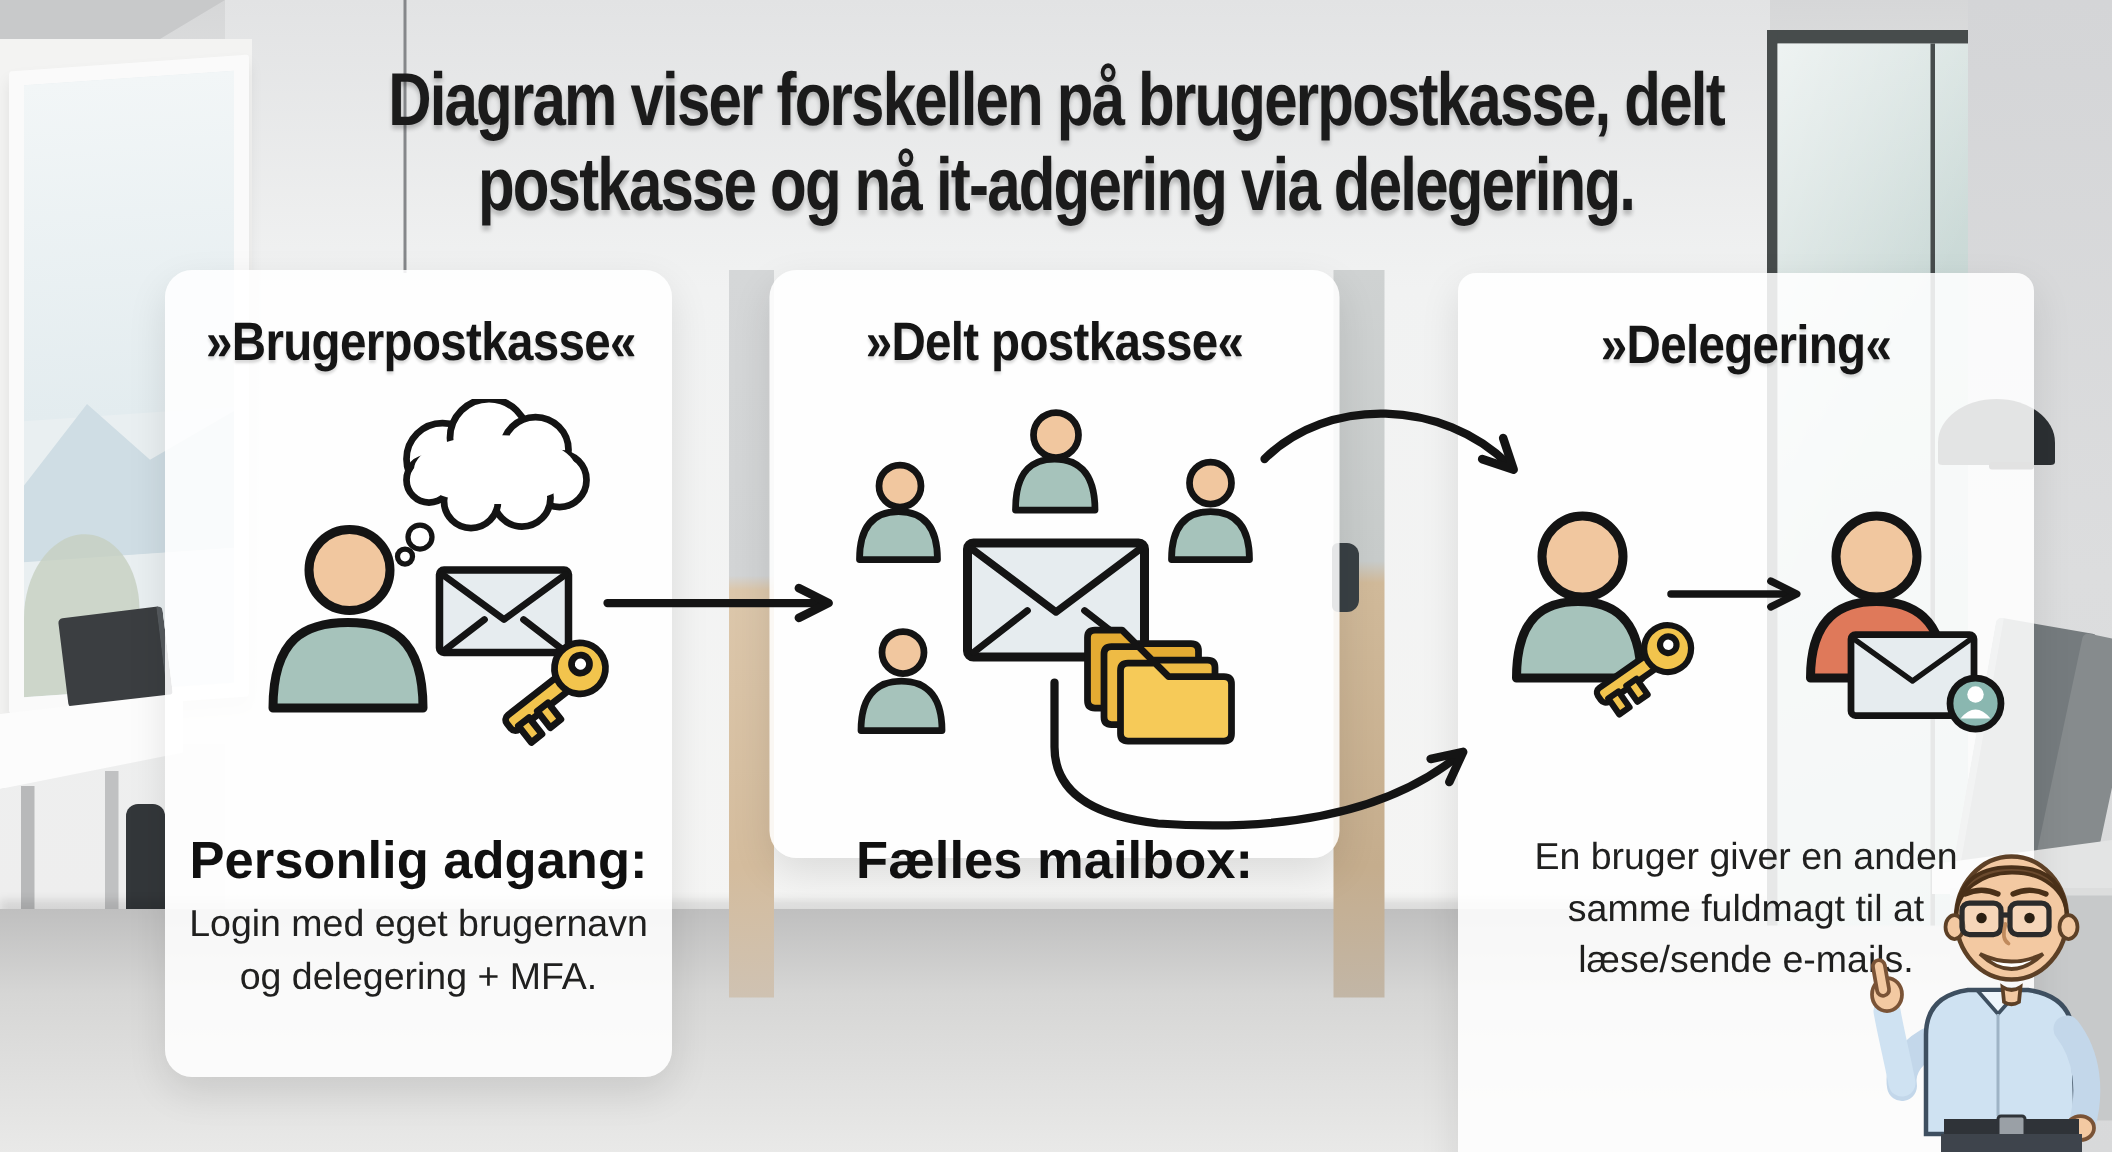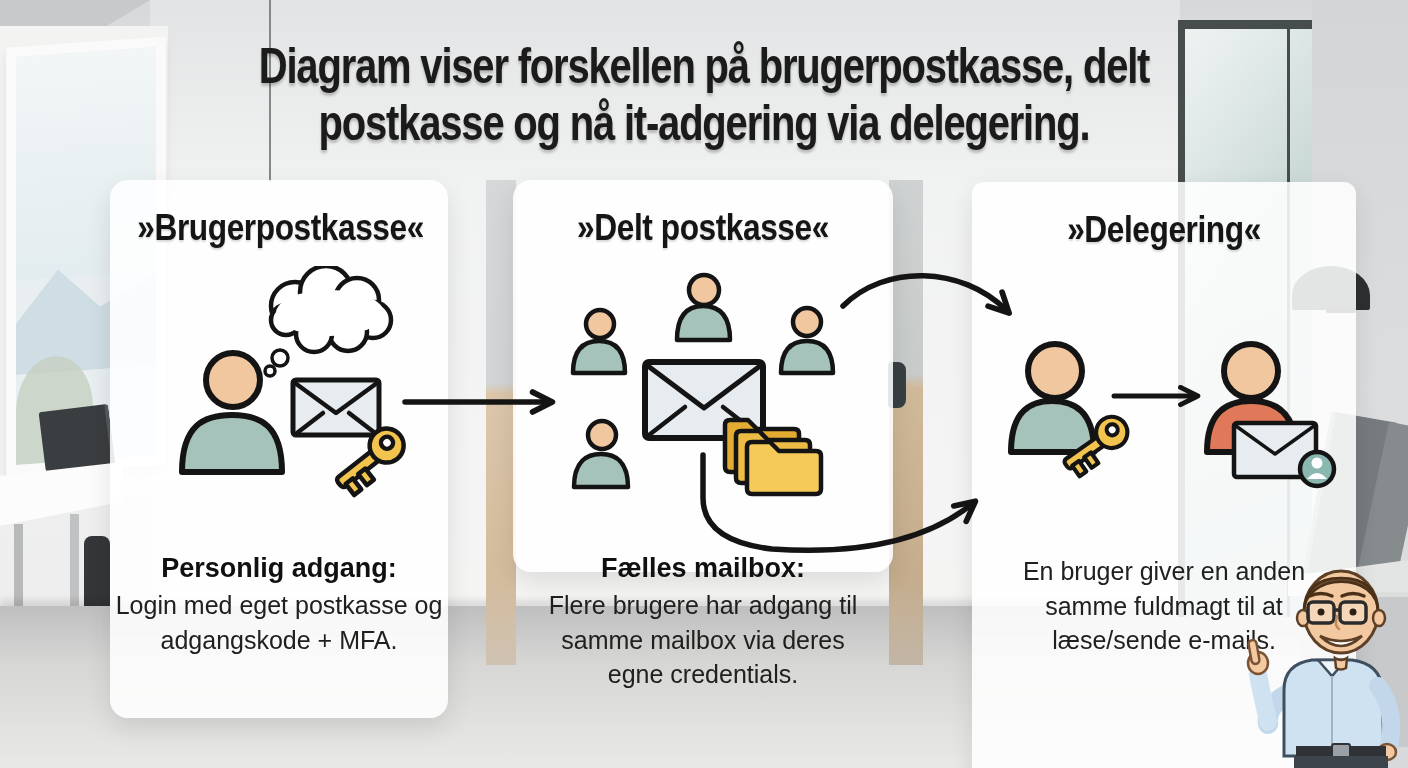--- a/index.html
+++ b/index.html
@@ -73,21 +73,21 @@
   .card{position:absolute;z-index:2;background:var(--card_bg);border-radius:18px;
         box-shadow:0 10px 26px rgba(0,0,0,.10);}
   .card h2{margin:27px 8px 0;text-align:center;font-size:36px;font-weight:800;
         letter-spacing:-.5px;color:#151515;transform:scaleX(.88);
         text-shadow:0 2px 2px rgba(0,0,0,.15);}
   .card1{left:110px;top:180px;width:338px;height:538px;}
   .card2{left:513px;top:180px;width:380px;height:392px;}
   .card3{left:972px;top:182px;width:384px;height:644px;border-radius:12px;}
   .illus{position:absolute;left:0;}
   .desc{position:absolute;top:370px;left:0;width:100%;text-align:center;z-index:2;}
-  .lead{margin:0;font-size:27px;font-weight:700;color:#101010;line-height:1.35;}
+  .lead{margin:0;font-size:35px;font-weight:700;color:#101010;line-height:1.35;}
   .bodytxt{margin:2px auto 0;max-width:345px;font-size:25px;font-weight:400;
         color:#20201f;line-height:1.38;}
 
   
   svg .ol{stroke:var(--outline);stroke-linejoin:round;stroke-linecap:round;}
   svg .w6{stroke-width:6px;} svg .w5{stroke-width:5px;}
   svg .w4{stroke-width:4.5px;} svg .w3{stroke-width:3.5px;}
   .f-head{fill:var(--head);} .f-teal{fill:var(--teal);} .f-salmon{fill:var(--salmon);}
   .f-key{fill:var(--key);} .f-env{fill:var(--envelope);} .f-white{fill:#ffffff;}
   .f-none{fill:none;} .f-badge{fill:var(--badge);}
@@ -167,21 +167,21 @@
       <g transform="translate(224,208) rotate(-38)">
         <rect class="f-key ol w4" x="-2" y="5" width="48" height="12" rx="4"></rect>
         <rect class="f-key ol w4" x="3" y="15" width="9" height="14"></rect>
         <rect class="f-key ol w4" x="19" y="15" width="9" height="14"></rect>
         <circle class="f-key ol w4" cx="59" cy="10" r="17"></circle>
         <circle class="f-white ol w4" cx="61" cy="8" r="6"></circle>
       </g>
     </svg>
     <div class="desc">
       <p class="lead">Personlig adgang:</p>
-      <p class="bodytxt">Login med eget postkasse og adgangskode + MFA.</p>
+      <p class="bodytxt">Login med eget brugernavn og delegering + MFA.</p>
     </div>
   </section>
 
   <section class="card card2">
     <h2>»Delt postkasse«</h2>
     <svg class="illus" style="top:80px" width="380" height="260" viewBox="0 0 380 260">
       <g>
         <circle class="f-head ol w4" cx="191" cy="30" r="15"></circle>
         <path class="f-teal ol w4" d="M164,80 C164,53 176,46 190,46 C204,46 217,53 217,80 Z"></path>
       </g>
@@ -203,21 +203,20 @@
         <path class="f-none ol w4" d="M136,175 L172,147 M246,175 L210,147"></path>
       </g>
       <g>
         <path class="ol w4" fill="#e4ab32" d="M212,165 q0,-5 5,-5 h18 l9,9 h37 q5,0 5,5 v33 q0,5 -5,5 h-64 q-5,0 -5,-5 Z"></path>
         <path class="ol w4" fill="#eebb45" d="M223,176 q0,-5 5,-5 h18 l9,9 h37 q5,0 5,5 v33 q0,5 -5,5 h-64 q-5,0 -5,-5 Z"></path>
         <path class="ol w4" fill="#f6ca58" d="M234,187 q0,-5 5,-5 h18 l9,9 h37 q5,0 5,5 v33 q0,5 -5,5 h-64 q-5,0 -5,-5 Z"></path>
       </g>
     </svg>
     <div class="desc">
       <p class="lead">Fælles mailbox:</p>
-      <p class="bodytxt">Flere brugere har adgang til samme mailbox via deres egne credentials.</p>
     </div>
   </section>
 
   <section class="card card3">
     <h2>»Delegering«</h2>
     <svg class="illus" style="top:88px" width="384" height="230" viewBox="0 0 384 230">
       <defs>
         <marker id="ah3" viewBox="0 0 12 12" refX="8.5" refY="6" markerWidth="4.6" markerHeight="4.6" orient="auto">
           <path d="M1.5,1.5 L10.5,6 L1.5,10.5" fill="none" stroke="#141414" stroke-width="2.6" stroke-linecap="round" stroke-linejoin="round"></path>
         </marker>

